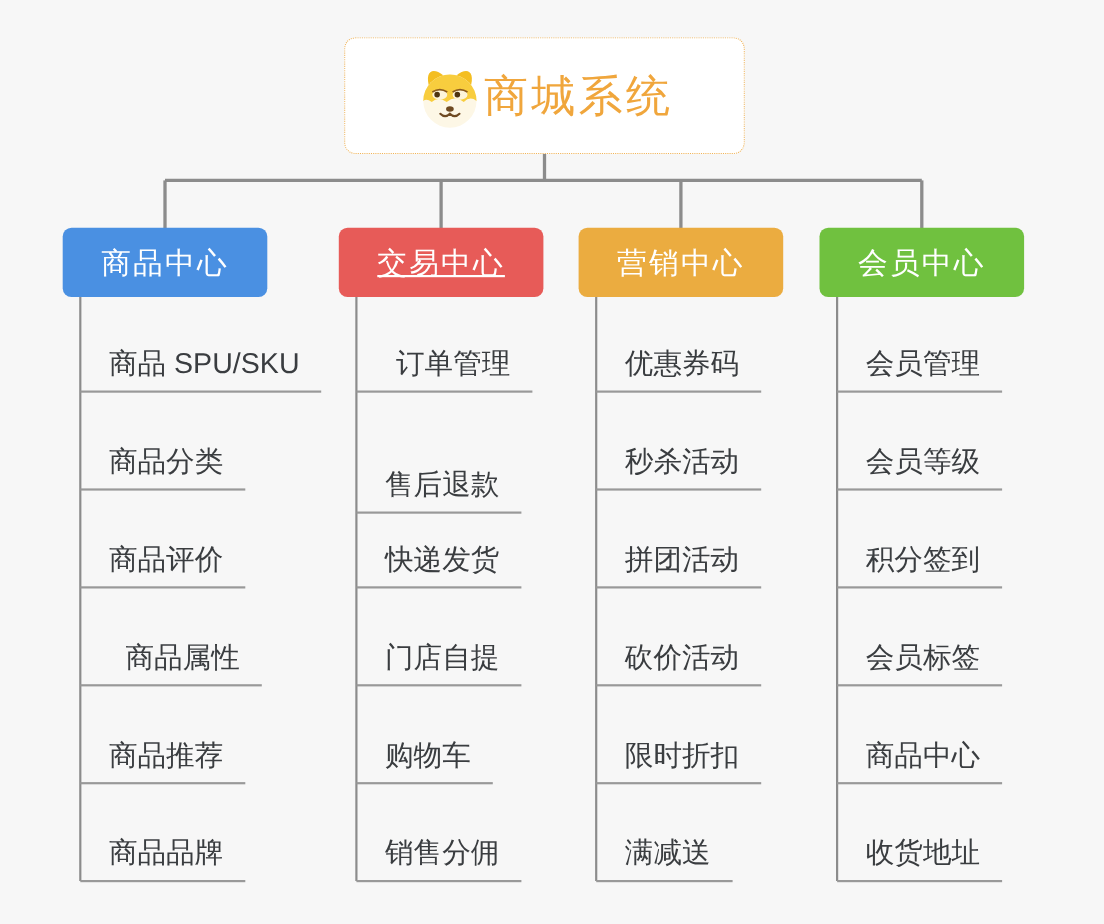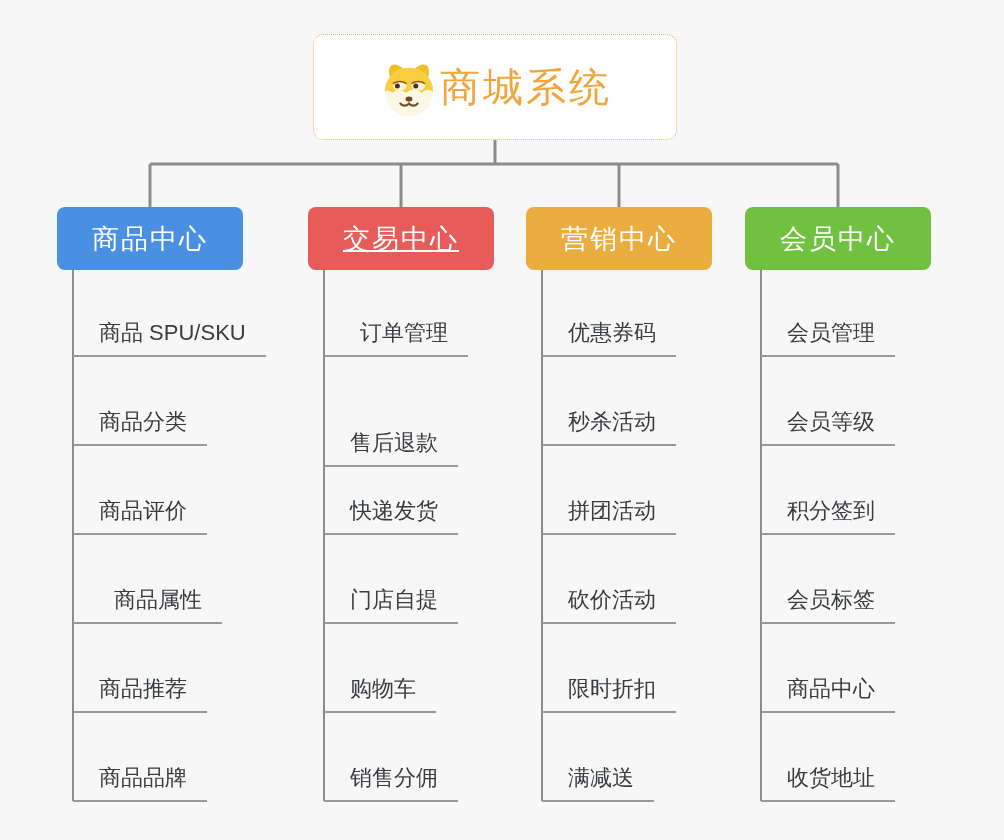--- a/index.html
+++ b/index.html
@@ -56,21 +56,21 @@
     white-space: nowrap;
   }
 
   .leaf-item {
     position: absolute;
     box-sizing: border-box;
     height: 40px;
     display: flex;
     align-items: flex-end;
     white-space: nowrap;
-    font-size: 22px;
+    font-size: 26px;
     padding: 0 20px 7px 26px;
     border-bottom-style: solid;
     border-bottom-width: 2px;
   }
 </style>
 </head>
 <body>
 
 <div class="stage" id="stage" style="background: rgb(247, 247, 247);">
 

